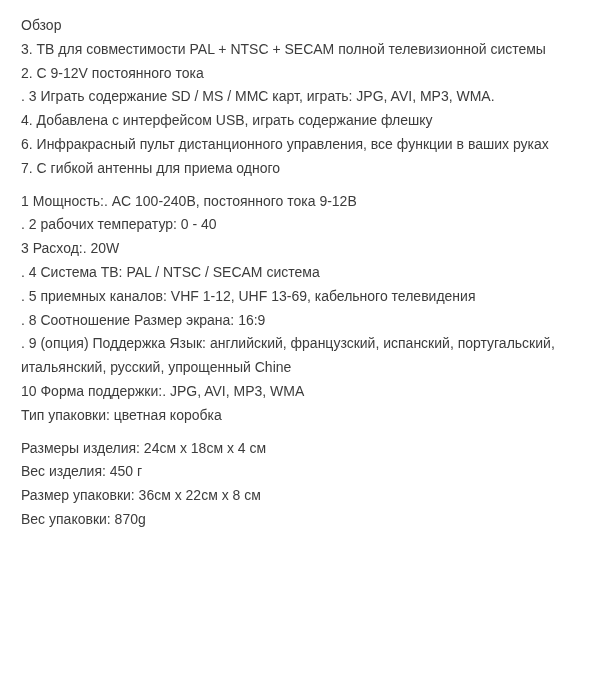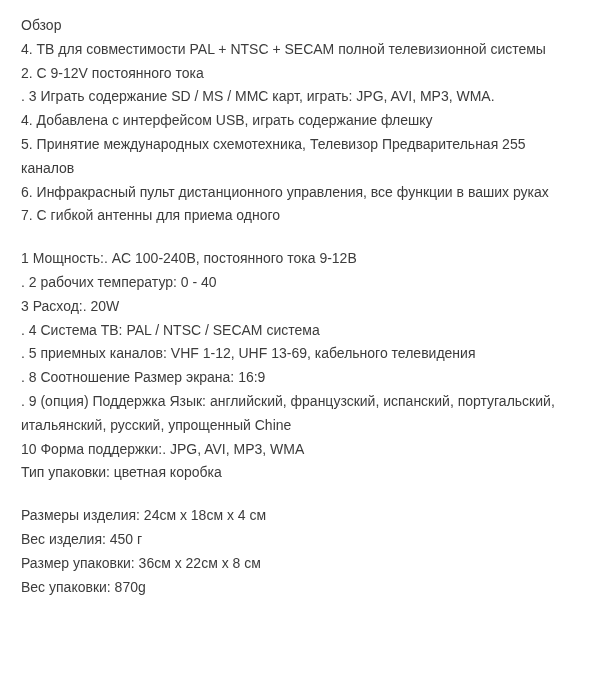--- a/index.html
+++ b/index.html
@@ -18,34 +18,33 @@
     padding: 14px 32px 0 21px;
   }
   .doc p {
     margin: 0;
     font-size: 14px;
     line-height: 23.8px;
     white-space: pre-wrap;
     font-weight: 400;
   }
   .section { margin: 0; }
-  .section + .section { margin-top: 19px; } 
+  .section + .section { margin-top: 9px; } 
 </style>
 </head>
 <body style="background: rgb(255, 255, 255); color: rgb(60, 60, 60);">
 
 <div class="doc">
 
   <div class="section">
     <p>Обзор</p>
-    <p>4. ТВ для совместимости PAL + NTSC + SECAM полной телевизионной системы</p>
+    <p>3. ТВ для совместимости PAL + NTSC + SECAM полной телевизионной системы</p>
     <p>2. С 9-12V постоянного тока</p>
     <p>. 3 Играть содержание SD / MS / MMC карт, играть: JPG, AVI, MP3, WMA.</p>
     <p>4. Добавлена с интерфейсом USB, играть содержание флешку</p>
-    <p>5. Принятие международных схемотехника, Телевизор Предварительная 255 каналов</p>
     <p>6. Инфракрасный пульт дистанционного управления, все функции в ваших руках</p>
     <p>7. С гибкой антенны для приема одного</p>
   </div>
 
   <div class="section">
     <p>1 Мощность:. AC 100-240В, постоянного тока 9-12В</p>
     <p>. 2 рабочих температур: 0 - 40</p>
     <p>3 Расход:. 20W</p>
     <p>. 4 Система ТВ: PAL / NTSC / SECAM система</p>
     <p>. 5 приемных каналов: VHF 1-12, UHF 13-69, кабельного телевидения</p>

